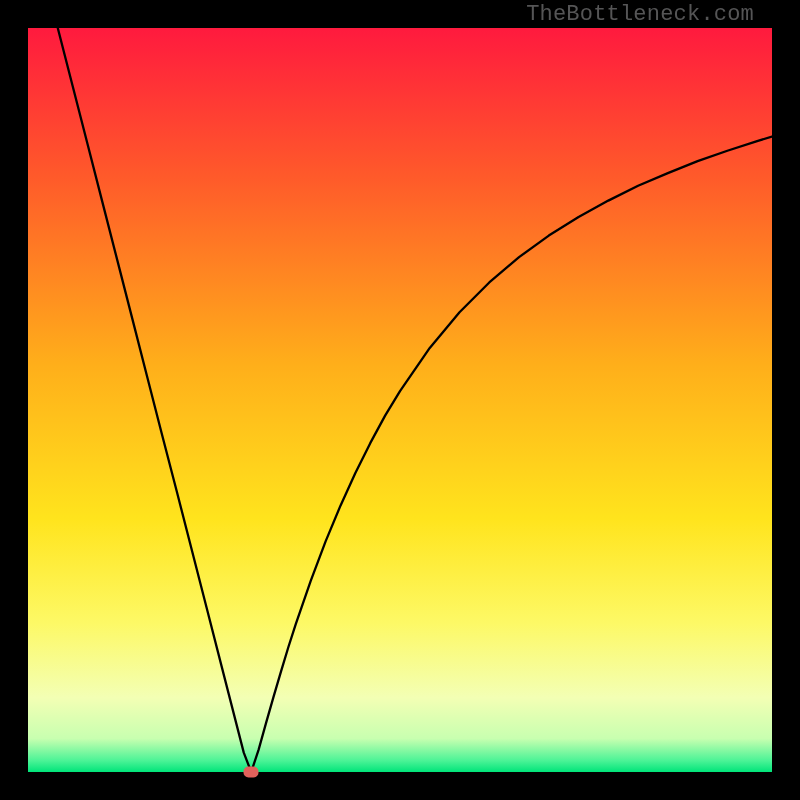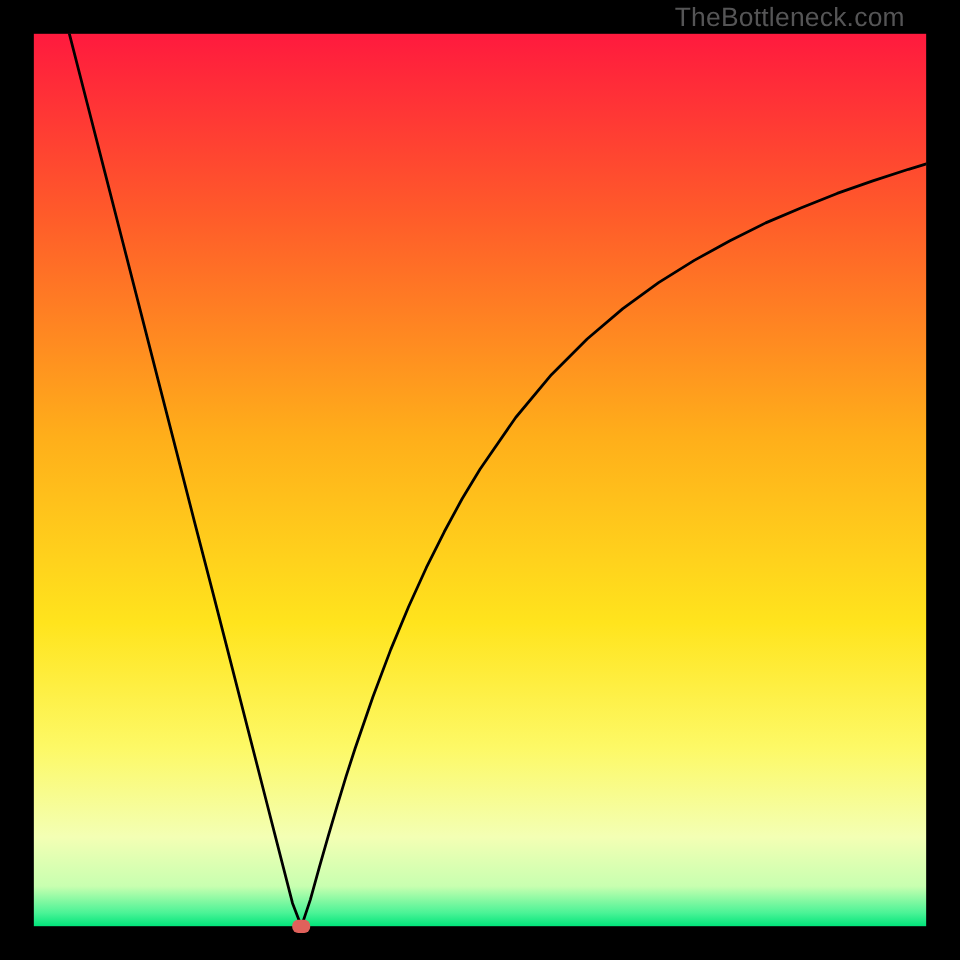--- a/index.html
+++ b/index.html
@@ -9,20 +9,21 @@
     height: 800px;
     background: #000;
     overflow: hidden;
     font-family: Arial, Helvetica, sans-serif;
   }
   .outer {
     position: relative;
     width: 764px;
     height: 800px;
     background: #000;
+    font-family: Liberation Mono, monospace;
   }
   .watermark {
     position: absolute;
     top: 2px;
     right: 10px;
     color: #555556;
     font-size: 22px;
     font-weight: 500;
     letter-spacing: 0.2px;
     user-select: none;

